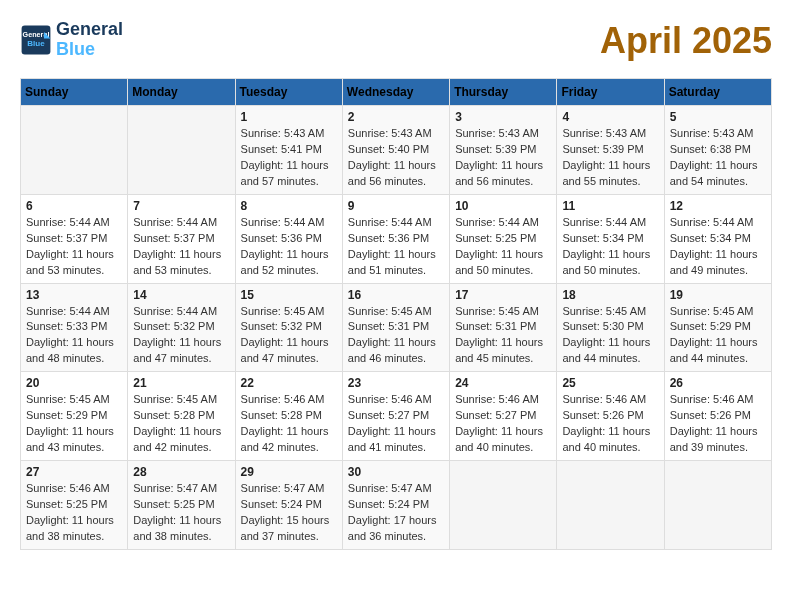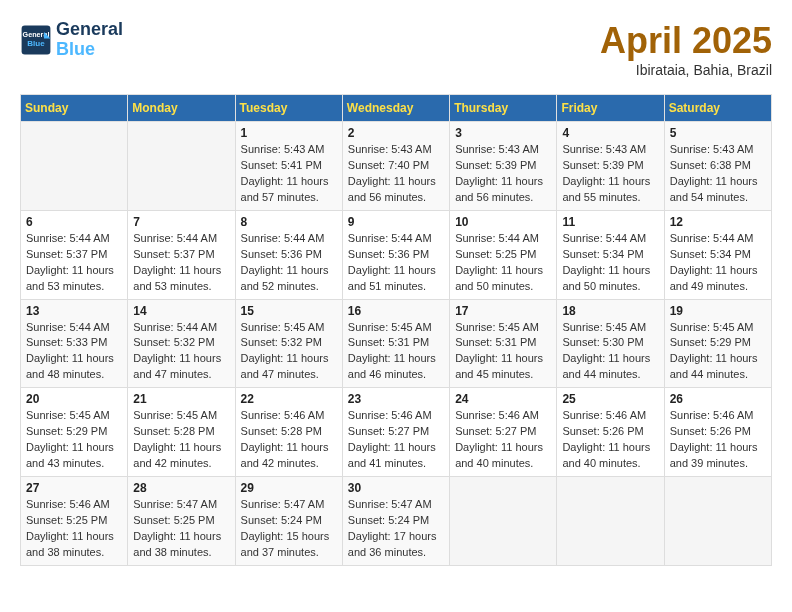--- a/index.html
+++ b/index.html
@@ -47,21 +47,21 @@
       font-size: 14px;
       color: #333;
     }
     table {
       width: 100%;
       border-collapse: collapse;
       font-size: 11px;
     }
     thead tr th {
       background: #2a6aad;
-      color: #fde047;
+      color: #000000;
       padding: 6px 4px;
       text-align: left;
       font-size: 12px;
       font-weight: bold;
       border: 1px solid #e0e0e0;
     }
     tbody tr td {
       border: 1px solid #ddd;
       padding: 4px 5px;
       vertical-align: top;
@@ -103,21 +103,20 @@
     </svg>
     <div>
       <div class="logo-text">
         <span>General</span><br>
         <span style="color:#4db8ff;">Blue</span>
       </div>
     </div>
   </div>
   <div class="title-block">
     <div class="calendar-title">April 2025</div>
-    <div class="calendar-subtitle">Ibirataia, Bahia, Brazil</div>
   </div>
 </div>
 
 <table>
   <thead>
     <tr>
 
     <th>Sunday</th>
         <th>Monday</th>
         <th>Tuesday</th>
@@ -137,21 +136,21 @@
         <div class="day-info">
           <span>Sunrise: 5:43 AM</span><br>
           <span>Sunset: 5:41 PM</span><br>
           <span>Daylight: 11 hours and 57 minutes.</span>
         </div>
       </td>
         <td>
         <span class="day-number">2</span>
         <div class="day-info">
           <span>Sunrise: 5:43 AM</span><br>
-          <span>Sunset: 7:40 PM</span><br>
+          <span>Sunset: 5:40 PM</span><br>
           <span>Daylight: 11 hours and 56 minutes.</span>
         </div>
       </td>
         <td>
         <span class="day-number">3</span>
         <div class="day-info">
           <span>Sunrise: 5:43 AM</span><br>
           <span>Sunset: 5:39 PM</span><br>
           <span>Daylight: 11 hours and 56 minutes.</span>
         </div>

